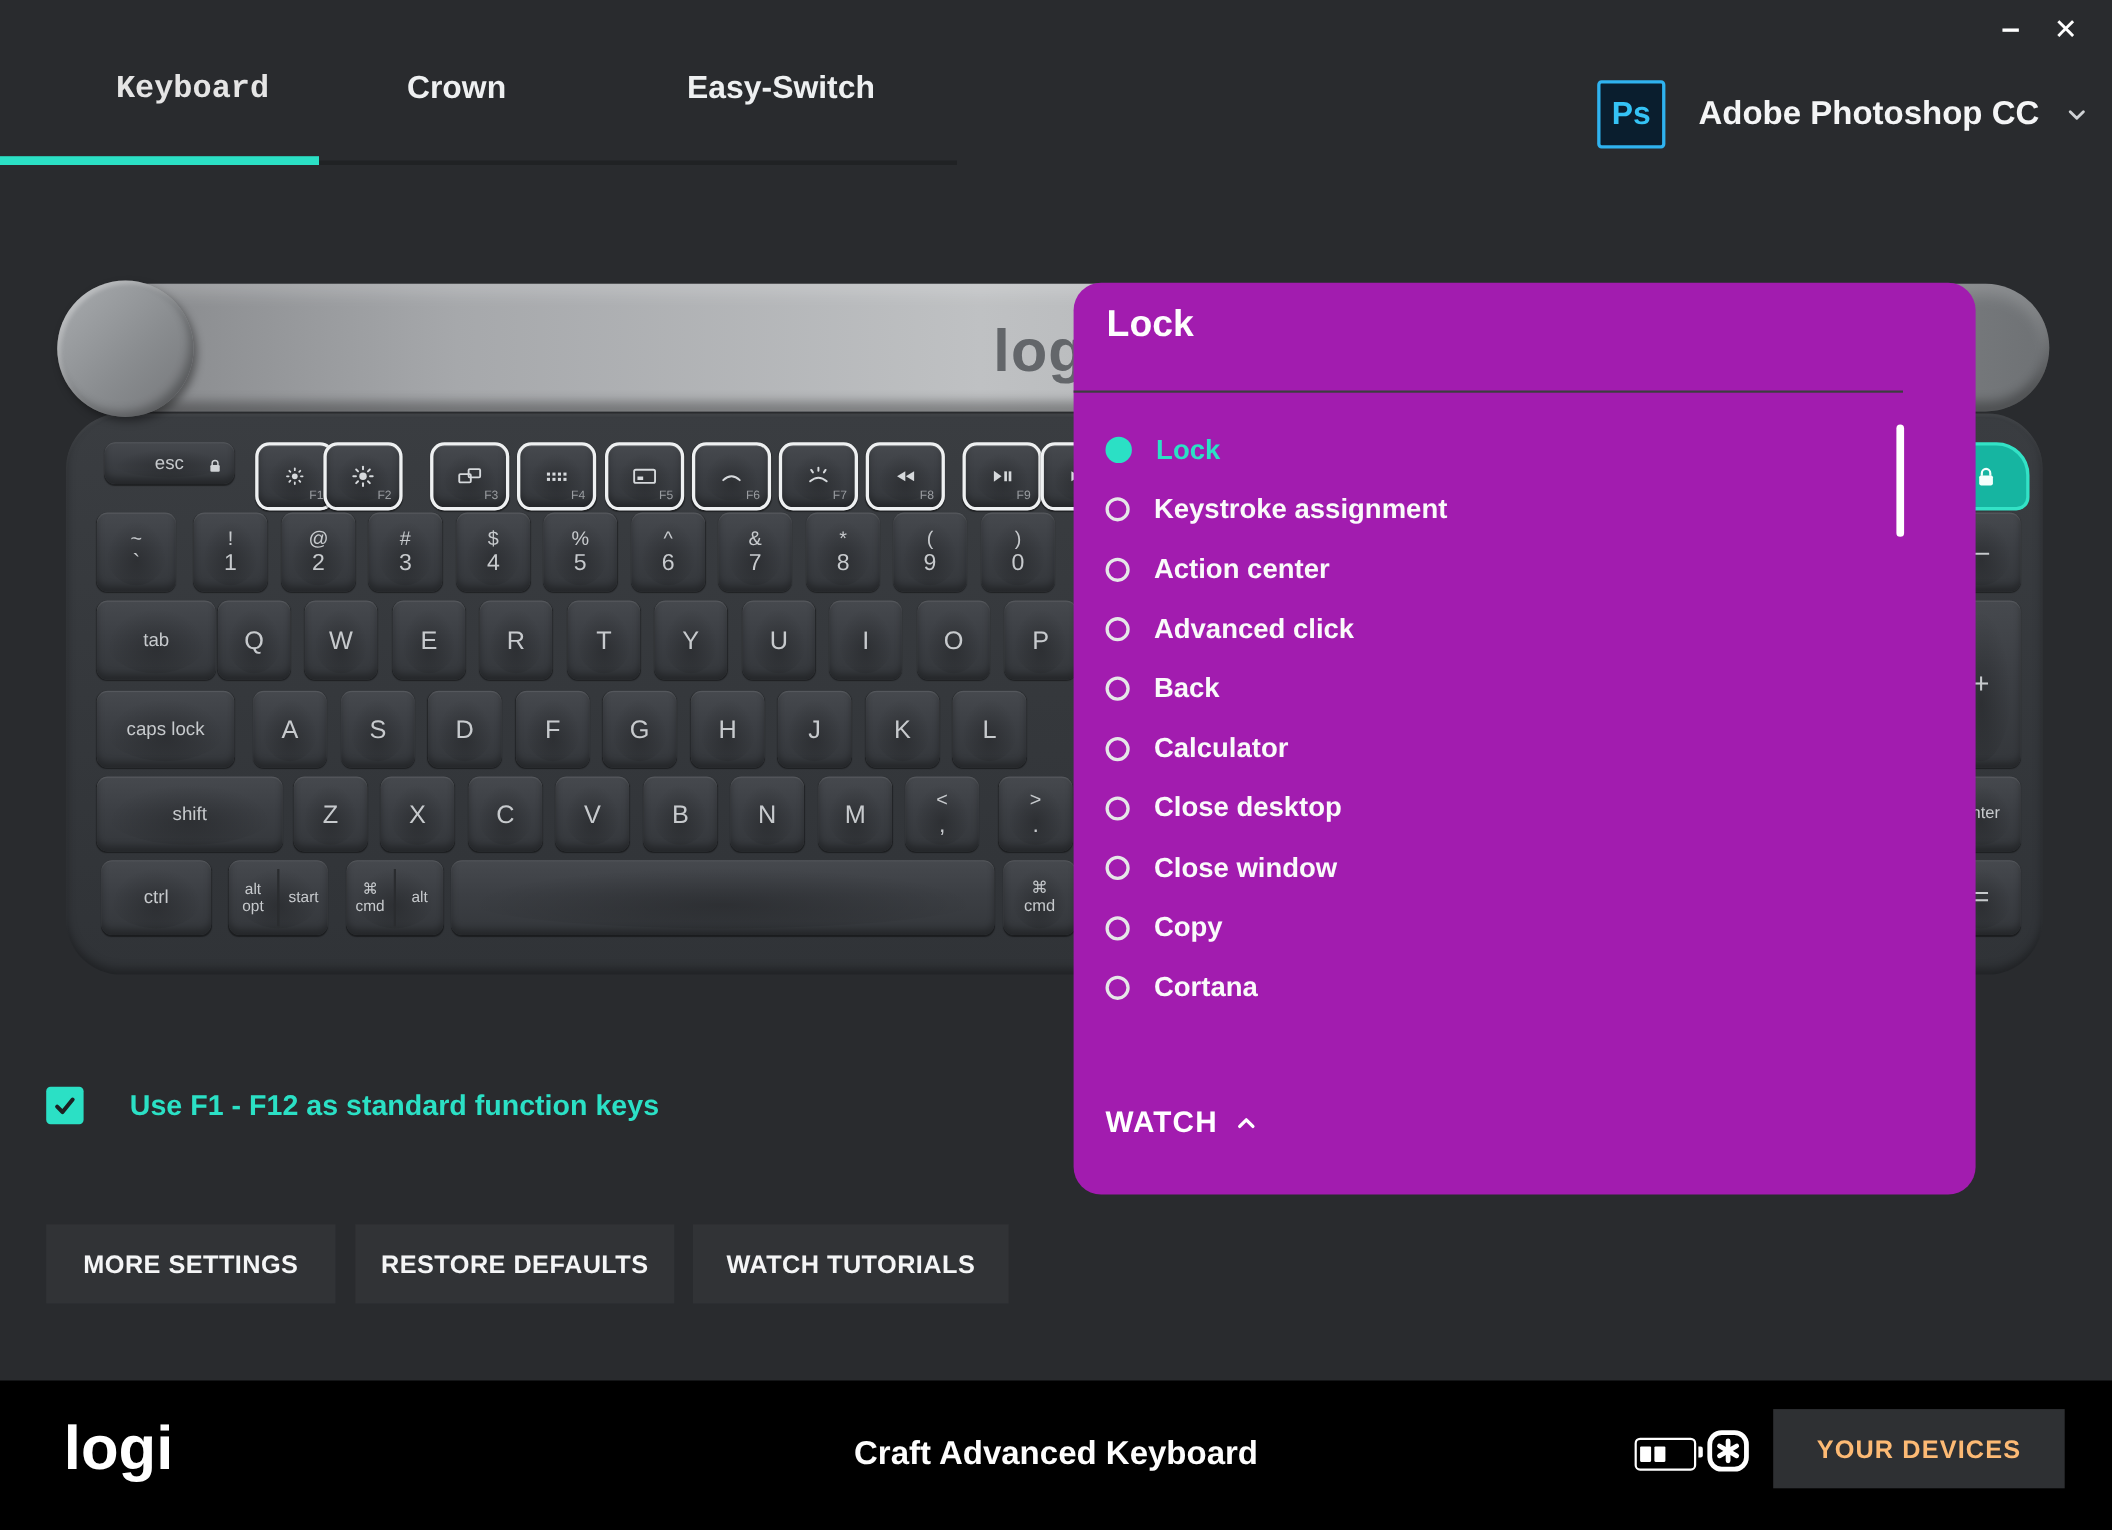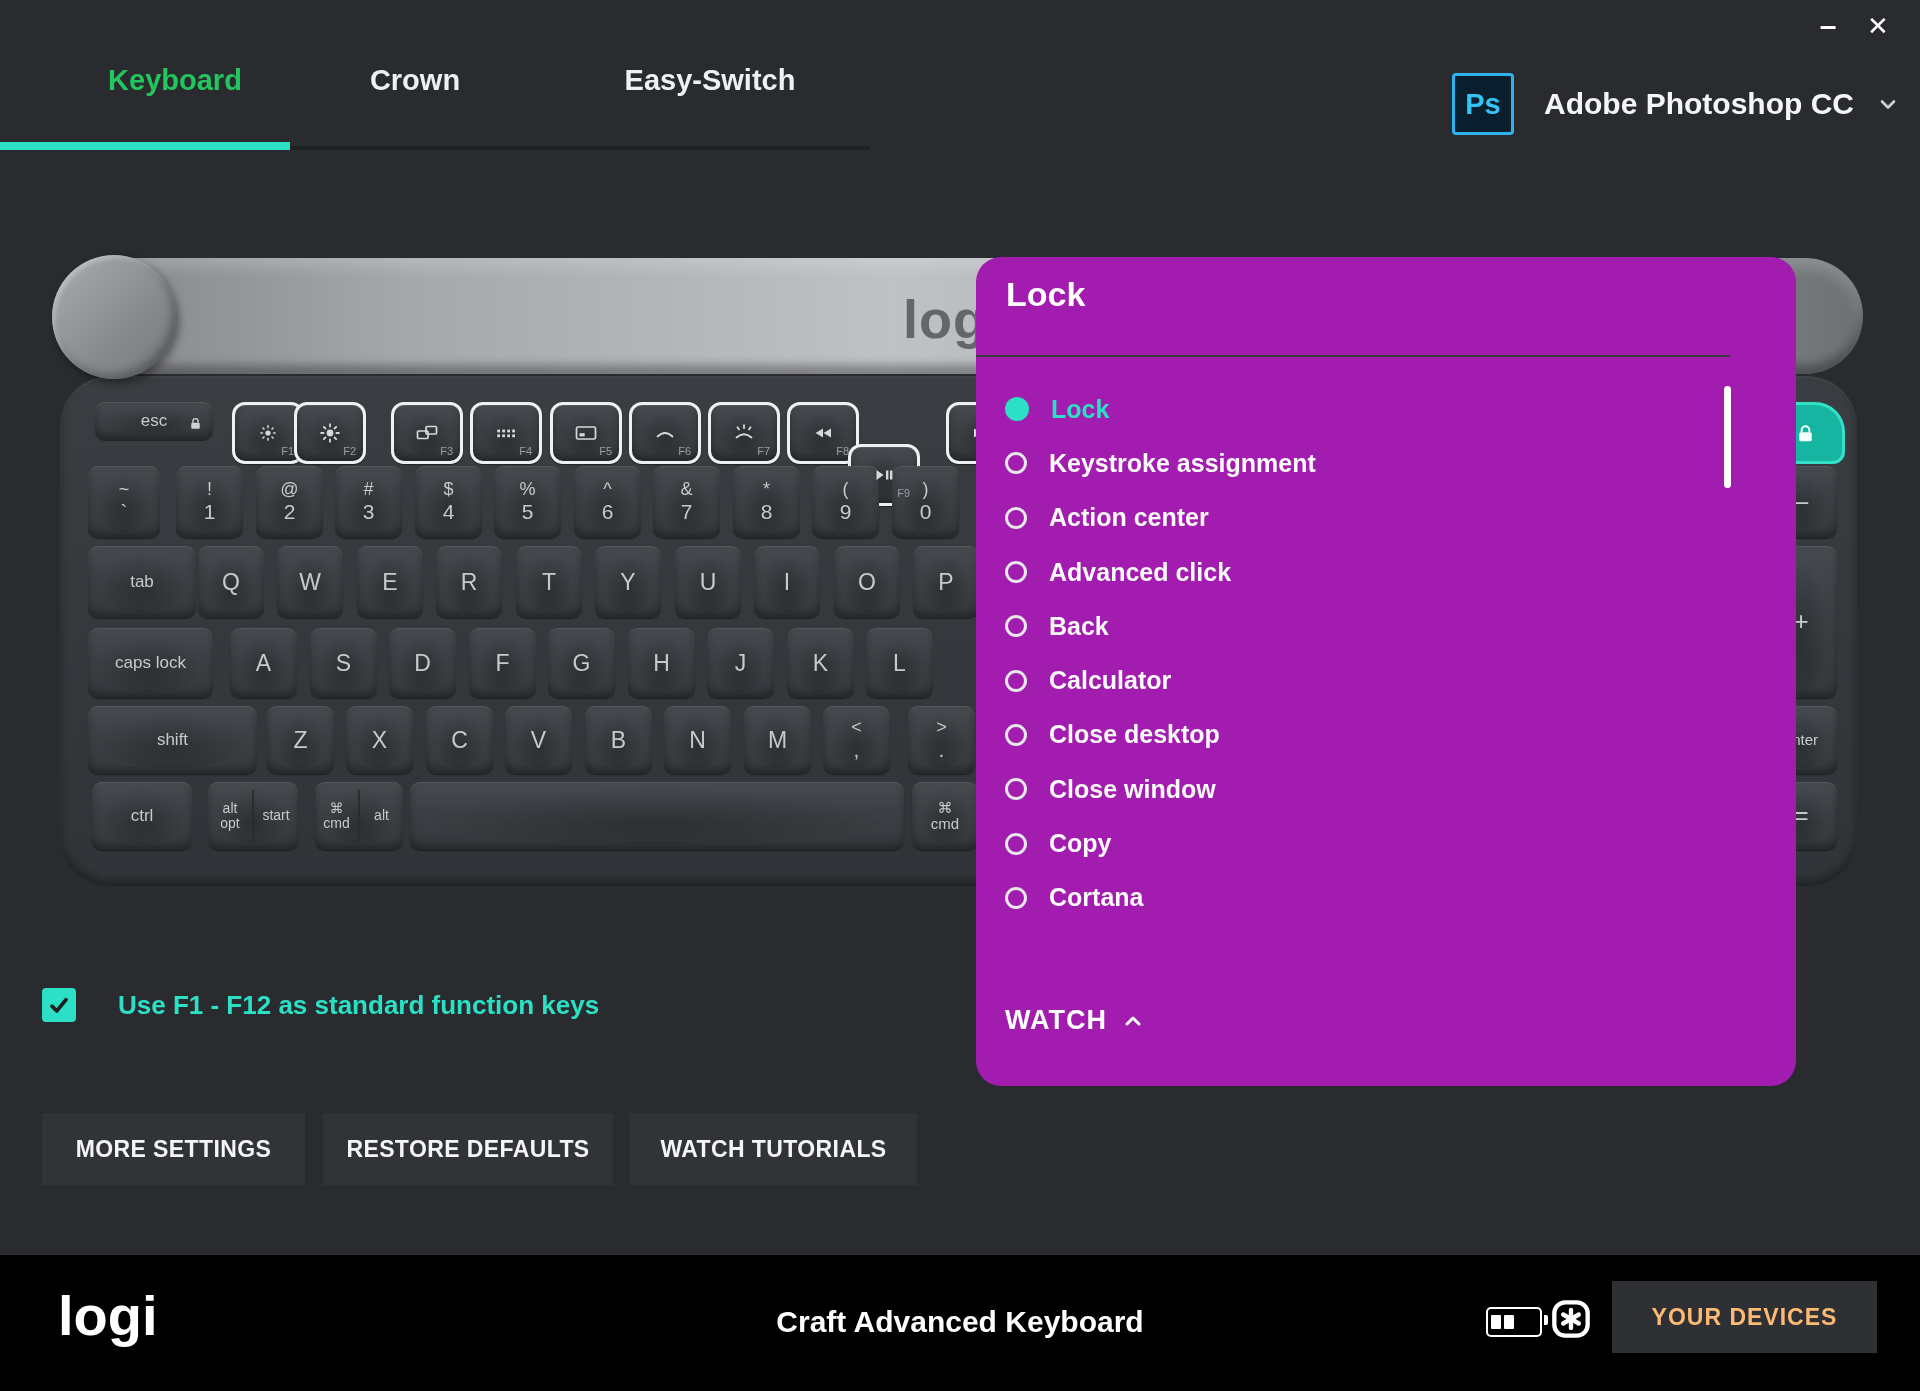--- a/index.html
+++ b/index.html
@@ -5,21 +5,21 @@
   html,body{margin:0;padding:0;background:#121315;}
   #app{position:relative;width:1920px;height:1391px;background:#292b2e;overflow:hidden;
        font-family:"Liberation Sans","DejaVu Sans",sans-serif;color:#f0f1f2;}
   
   .win-btn{position:absolute;top:4px;width:40px;height:44px;display:flex;align-items:center;justify-content:center;
            color:#fff;cursor:pointer;}
   #btn-min{right:72px;font-size:30px;font-weight:700;}
   #btn-close{right:22px;font-size:26px;font-weight:700;}
   .tab{position:absolute;top:58px;height:44px;display:flex;align-items:center;justify-content:center;
        font-size:29px;font-weight:600;color:#eef0f1;cursor:pointer;}
-  .tab.active{color:#22c55e;}
+  .tab.active{color:#e5e5e5;font-family:Liberation Mono, monospace;}
   #tab-underline{position:absolute;left:0;top:142px;width:290px;height:8px;background:#2be0c5;}
   #tab-underline-track{position:absolute;left:290px;top:146px;width:580px;height:4px;background:#202224;}
   #app-selector{position:absolute;left:1452px;top:75px;height:58px;display:flex;align-items:center;cursor:pointer;}
   #ps-badge{width:56px;height:56px;border:3px solid #2fb3f0;border-radius:4px;background:#0a1e2e;
             display:flex;align-items:center;justify-content:center;font-size:29px;font-weight:700;color:#35c3f5;}
   #app-selector-label{margin-left:30px;font-size:30px;font-weight:600;color:#f4f5f6;}
   #app-chevron{margin-left:22px;width:24px;height:24px;color:#cfd2d5;}
   #app-chevron svg{width:24px;height:24px;}
   
   #kb-body{position:absolute;left:60px;top:376px;width:1797px;height:510px;border-radius:50px;
@@ -220,21 +220,21 @@
       </div>
       <div class="key fkey" style="left: 787px; top: 402px; width: 66px; height: 56px;">
         <span class="kicon">
           <svg viewBox="0 0 24 24" fill="currentColor">
             <path d="M12.5 12 L20 7.5 V16.5 Z"></path>
             <path d="M4.5 12 L12 7.5 V16.5 Z"></path>
           </svg>
         </span>
         <span class="fnum">F8</span>
       </div>
-      <div class="key fkey" style="left: 848px; top: 402px; width: 66px; height: 56px; margin-top: 42px;">
+      <div class="key fkey" style="left: 875px; top: 402px; width: 66px; height: 56px;">
         <span class="kicon">
           <svg viewBox="0 0 24 24" fill="currentColor">
             <path d="M4.5 7 L11.5 12 L4.5 17 Z"></path>
             <rect x="14" y="7.5" width="2.4" height="9"></rect>
             <rect x="18" y="7.5" width="2.4" height="9"></rect>
           </svg>
         </span>
         <span class="fnum">F9</span>
       </div>
       <div class="key fkey" style="left: 946px; top: 402px; width: 66px; height: 56px;">

